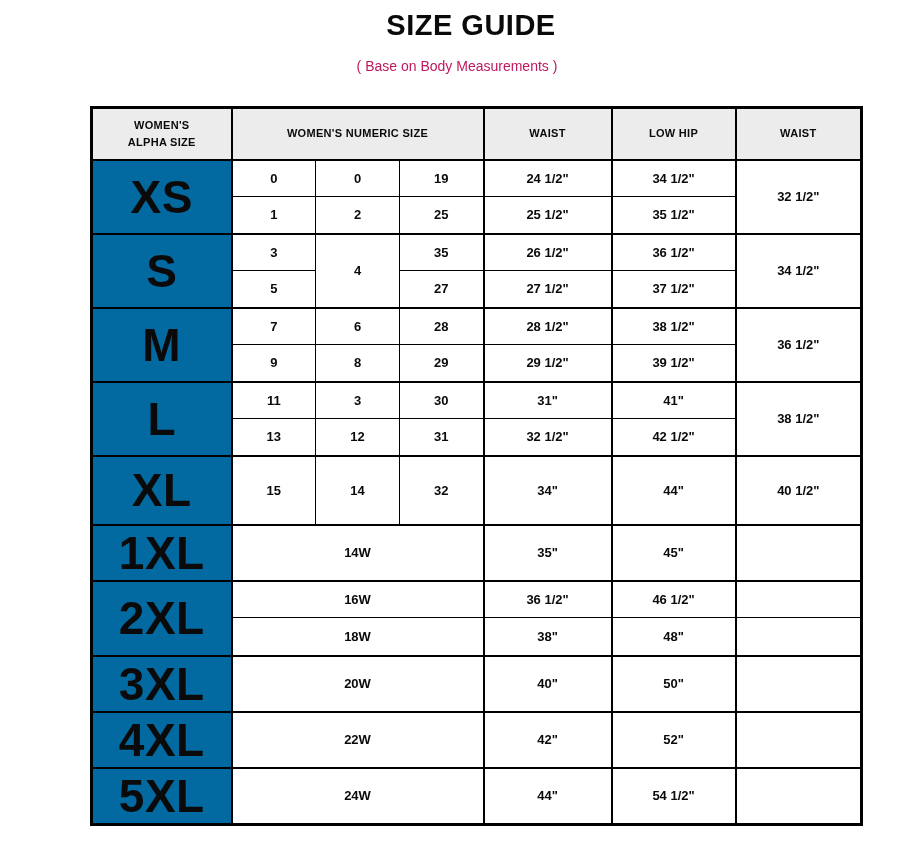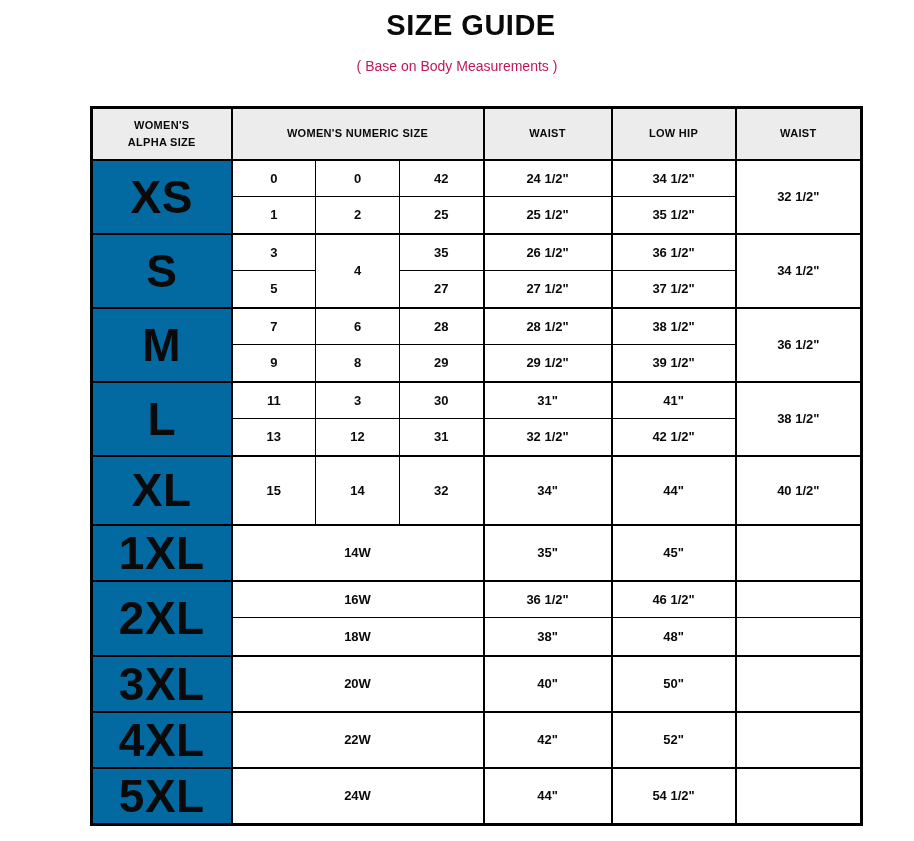--- a/index.html
+++ b/index.html
@@ -77,21 +77,21 @@
         <th class="v2">LOW HIP</th>
         <th class="v2">WAIST</th>
       </tr>
     </thead>
     <tbody>
 
       <tr class="g h37">
         <td class="alpha" rowspan="2">XS</td>
         <td class="data v2">0</td>
         <td class="data">0</td>
-        <td class="data">42</td>
+        <td class="data">19</td>
         <td class="data v2">24 1/2"</td>
         <td class="data v2">34 1/2"</td>
         <td class="data v2" rowspan="2">32 1/2"</td>
       </tr>
       <tr class="h37">
         <td class="data v2">1</td>
         <td class="data">2</td>
         <td class="data">25</td>
         <td class="data v2">25 1/2"</td>
         <td class="data v2">35 1/2"</td>

